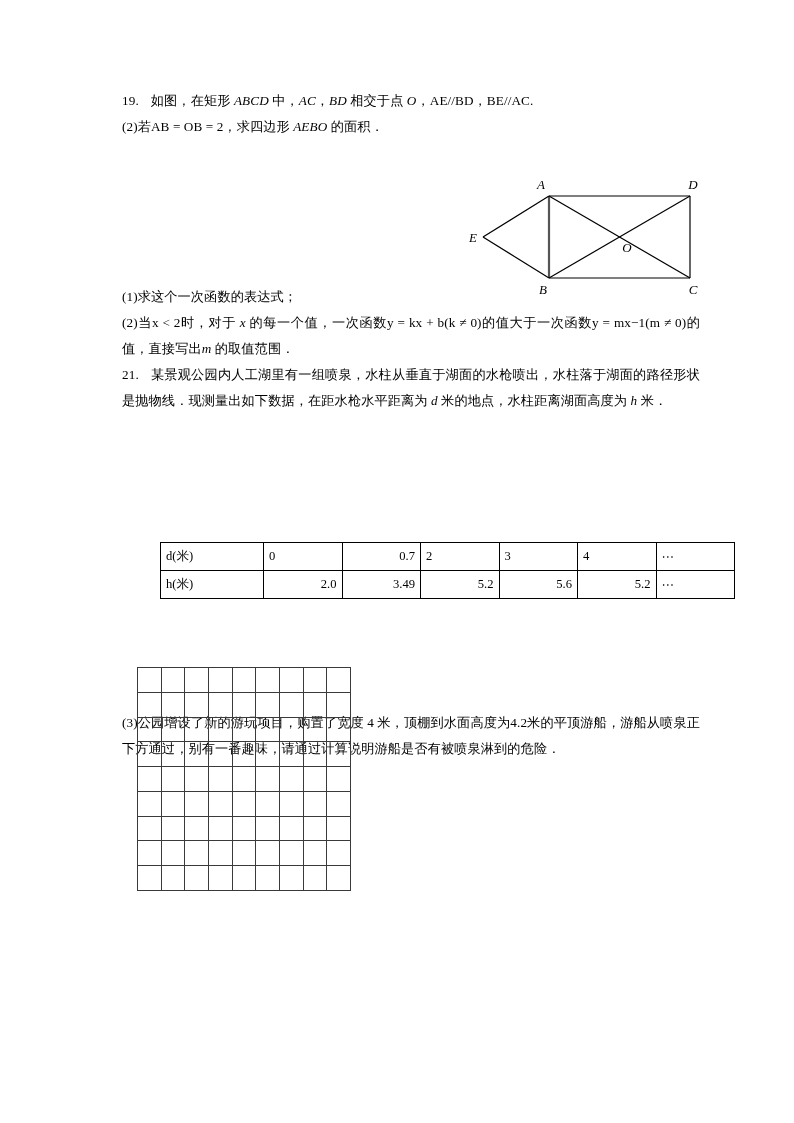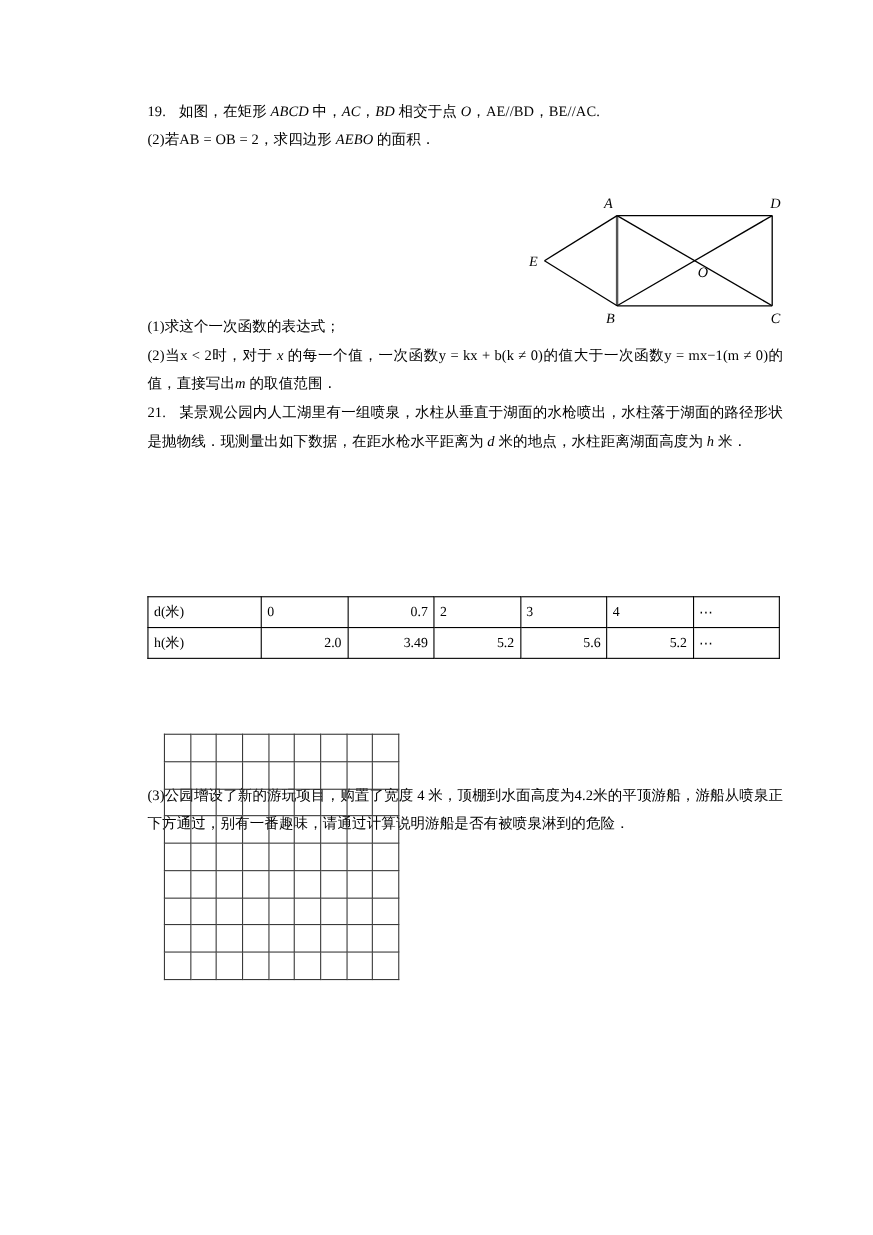--- a/index.html
+++ b/index.html
@@ -10,21 +10,21 @@
   body {
     width: 794px;
     height: 1123px;
     position: relative;
     font-family: "Liberation Serif", "DejaVu Serif", serif;
     color: #000000;
     overflow: hidden;
   }
   .page {
     position: absolute;
-    left: 16px; top: 0;
+    left: 4px; top: 0;
     width: 648px;
     height: 1123px;
   }
   .content {
     position: absolute;
     left: 118px;
     top: 88px;
     width: 578px;
   }
   .para {
@@ -86,20 +86,21 @@
   .data-table-wrap {
     position: absolute;
     left: 118px;
     top: 542px;
     width: 575px;
   }
   table.data-table {
     border-collapse: collapse;
     width: 575px;
     table-layout: fixed;
+    margin-left: 38px;
   }
   table.data-table td {
     border: 1px solid #000;
     height: 27px;
     font-size: 12.6px;
     padding: 0 5px;
     font-family: "Liberation Serif", "DejaVu Serif", serif;
   }
   td.hdr { text-align: left; width: 92px; }
   td.dleft  { text-align: left; }

